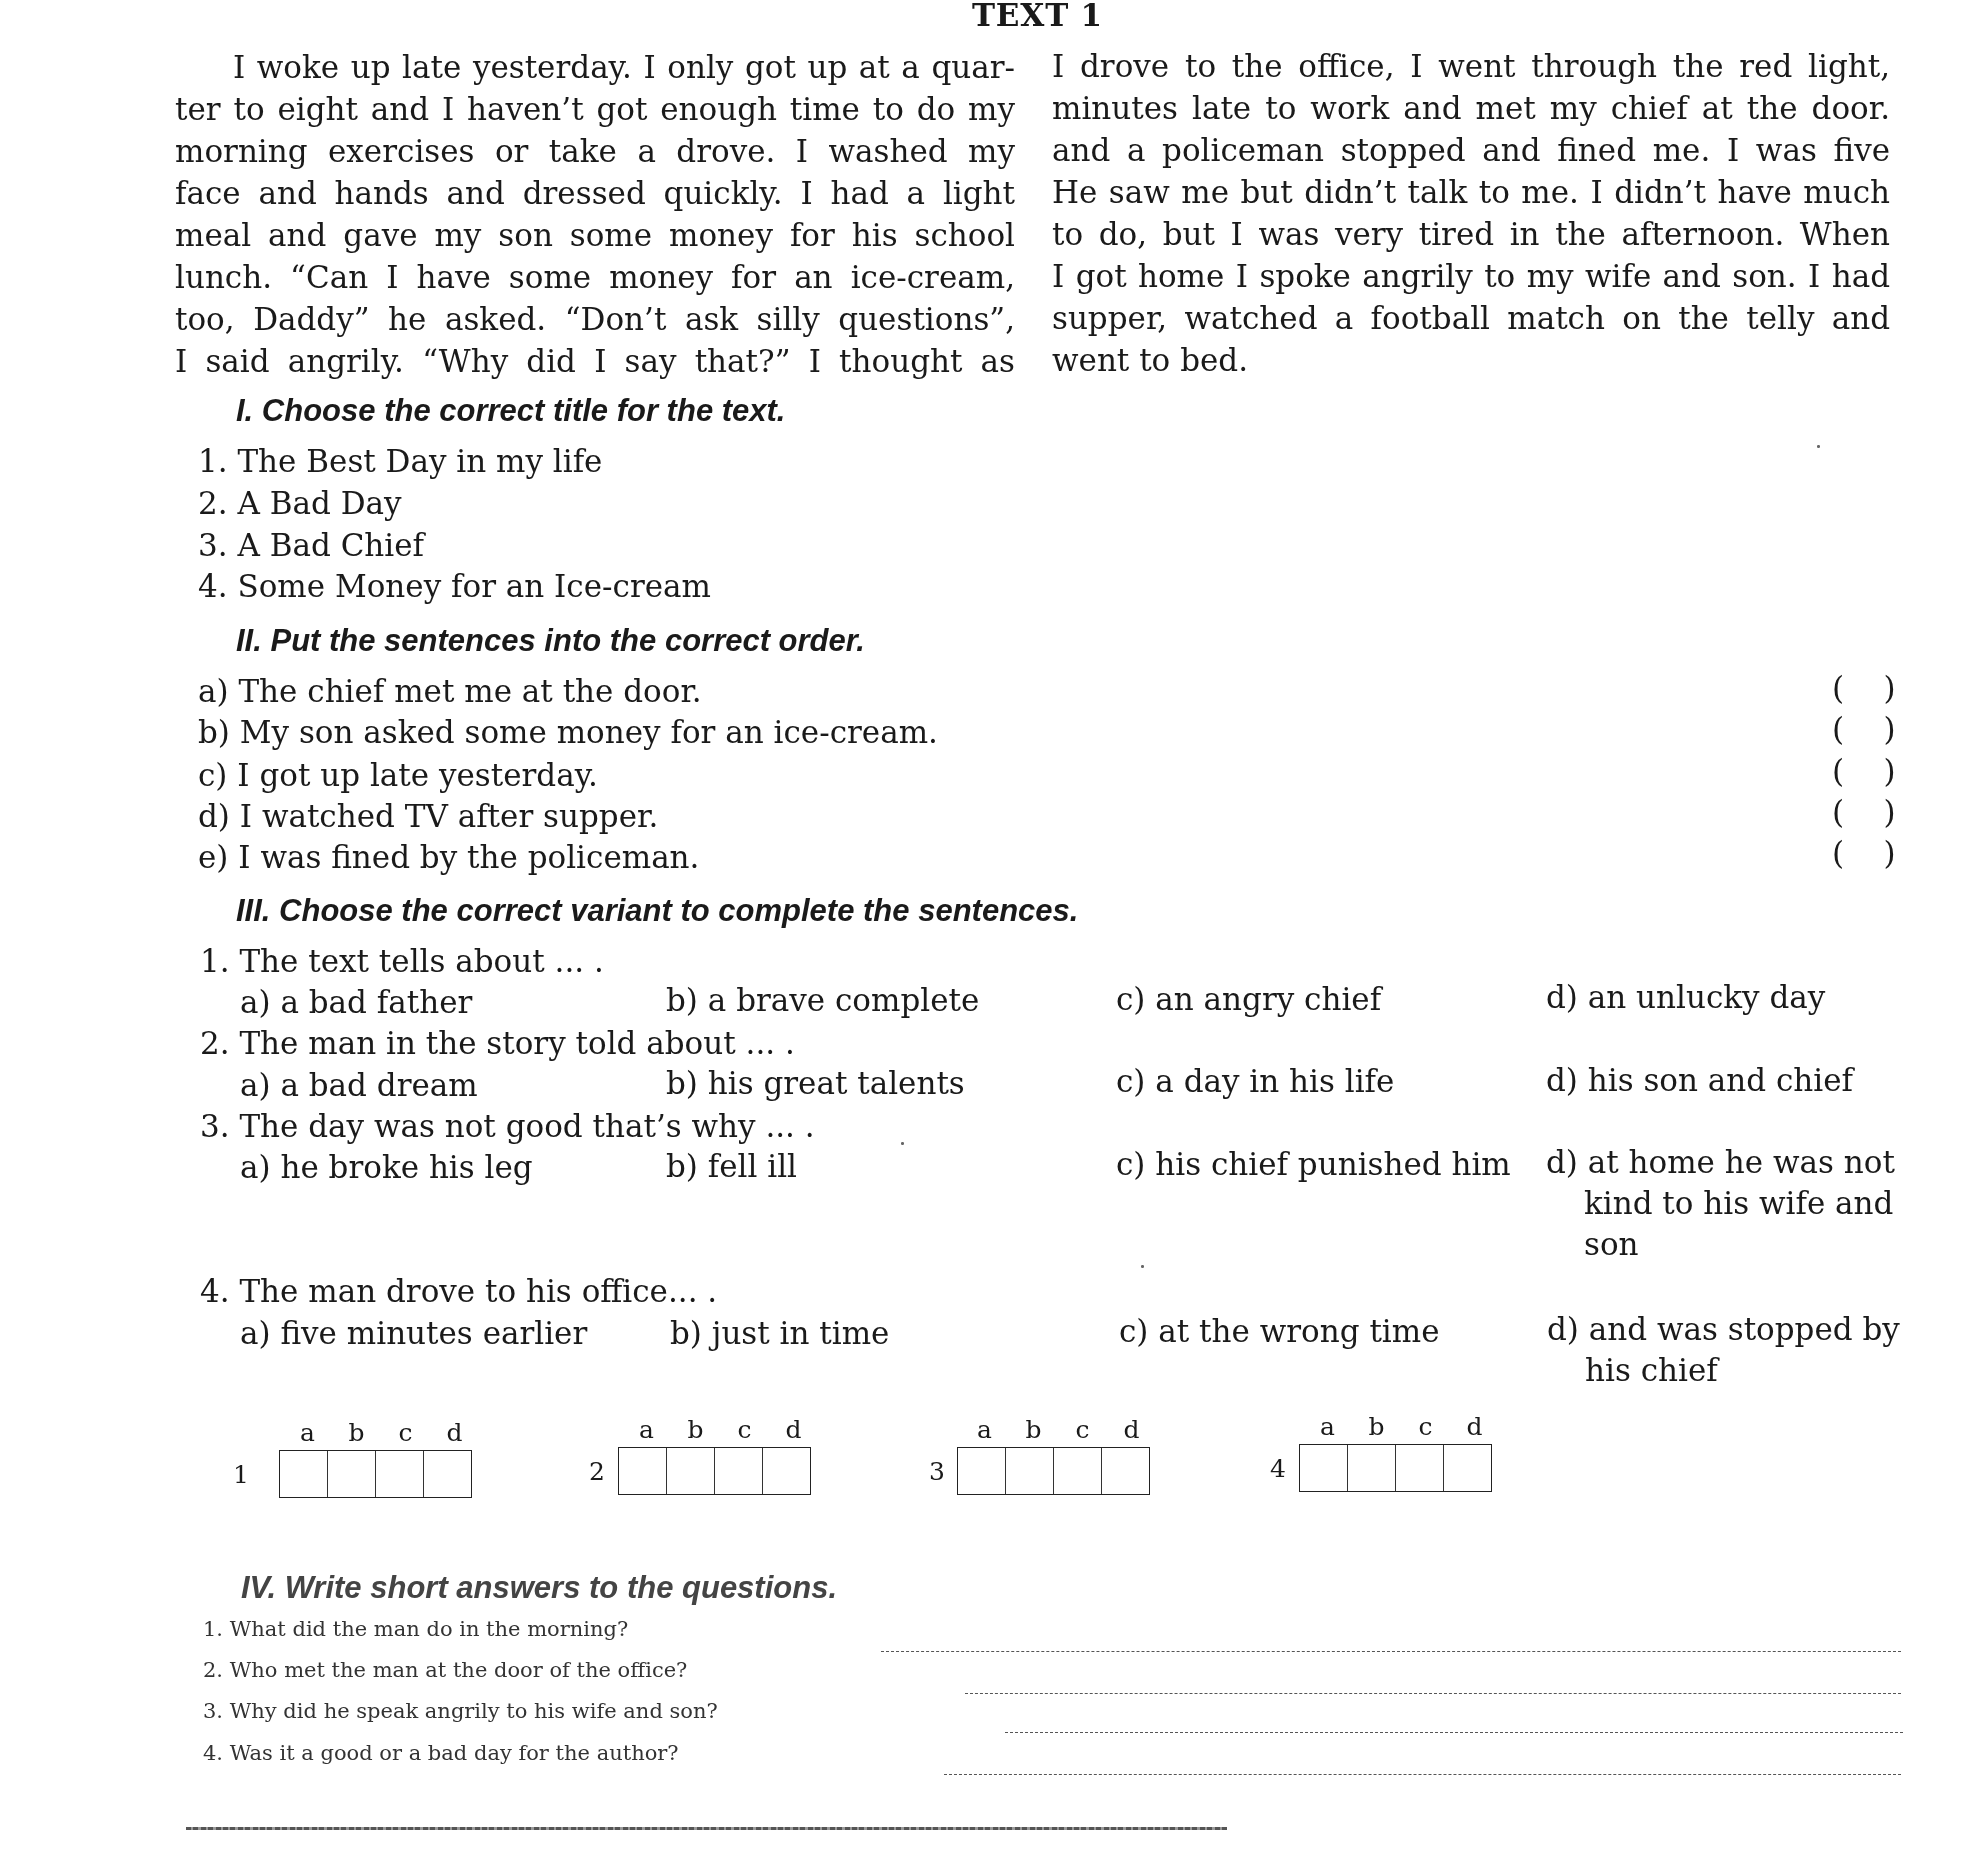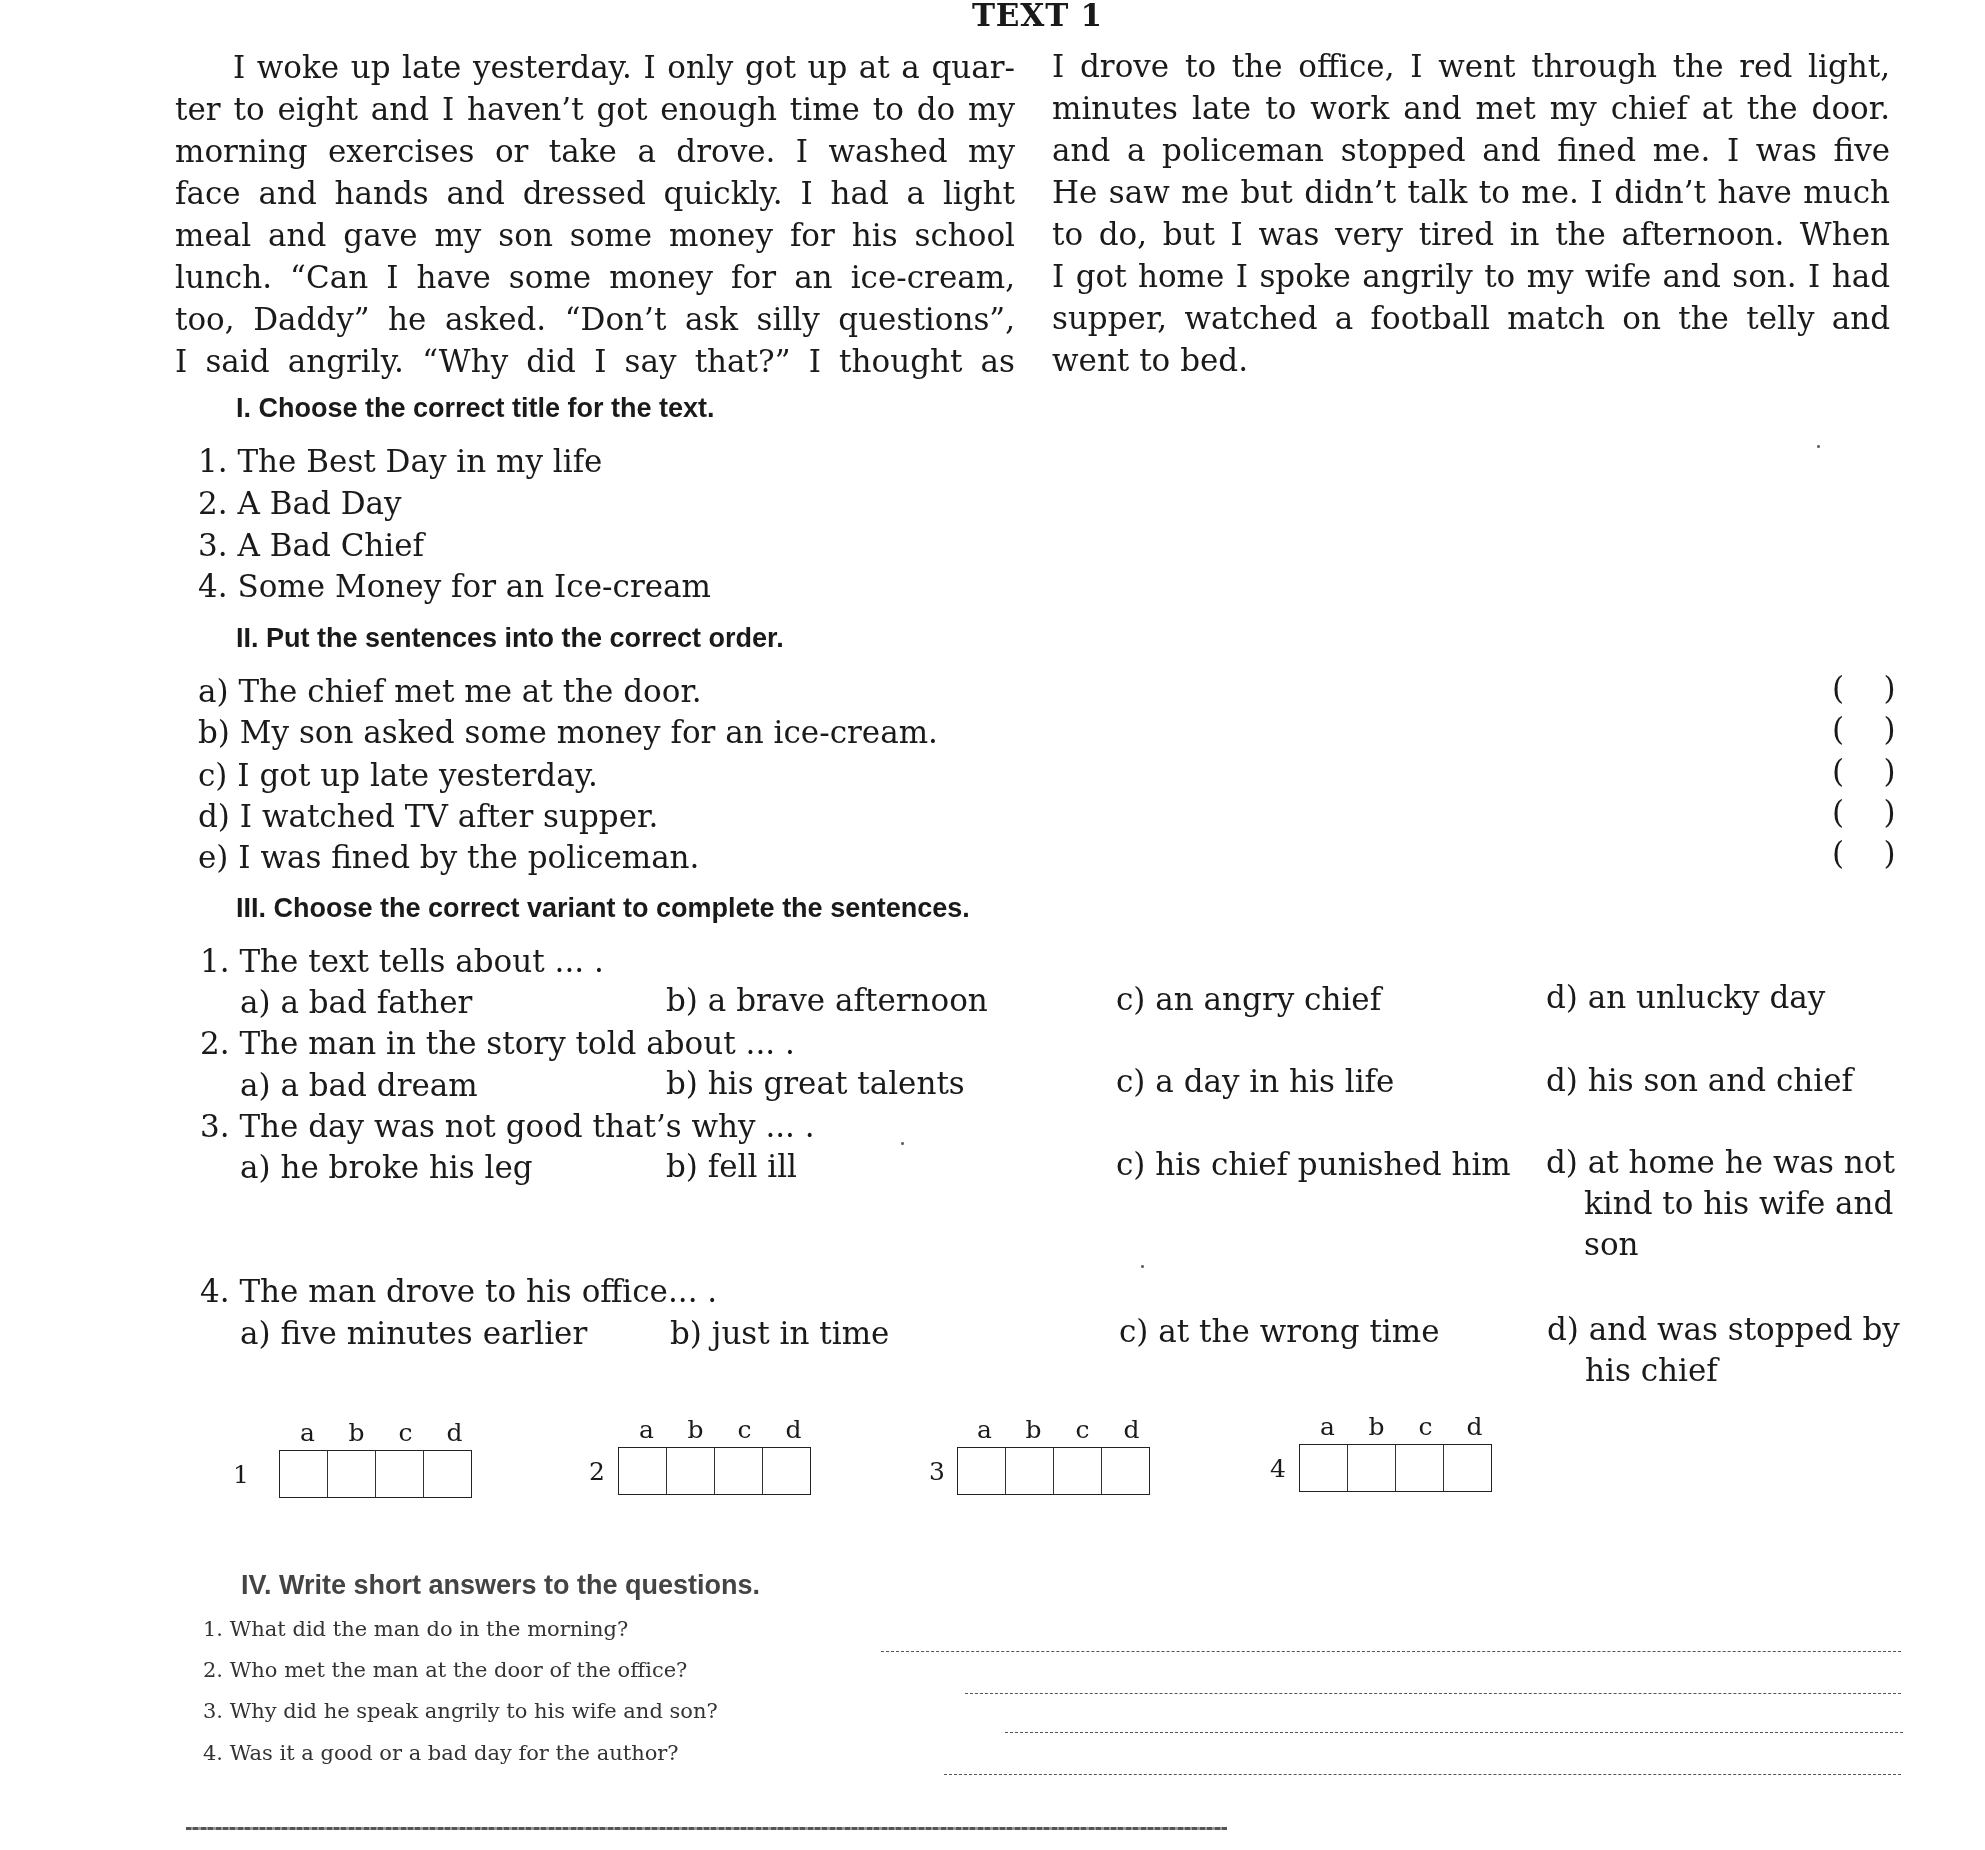--- a/index.html
+++ b/index.html
@@ -5,21 +5,21 @@
   html, body { margin:0; padding:0; background:#fff; }
   body { width:1985px; height:1851px; position:relative; overflow:hidden; color:#1a1a1a;
          font-family:"DejaVu Serif","Liberation Serif",serif; }
   .abs { position:absolute; }
   .title { left:0; width:2075px; top:-3.3px; text-align:center; font-size:31px; font-weight:bold; letter-spacing:0.8px; }
   .col { font-size:31px; line-height:42px; text-align:justify; text-align-last:justify; }
   .col p { margin:0; }
   .col .last { text-align-last:left; }
   #left-col { left:175px; top:46px; width:840px; }
   #right-col { left:1052px; top:45px; width:838px; }
-  .heading { font-family:"Liberation Sans","DejaVu Sans",sans-serif; font-weight:bold; font-size:27px; }
+  .heading { font-family:"Liberation Sans","DejaVu Sans",sans-serif; font-style:italic; font-weight:bold; font-size:31px; }
   .item { font-size:31px; line-height:41px; white-space:nowrap; }
   .paren { font-size:31px; letter-spacing:0; }
   .opt { font-size:31px; line-height:41px; }
   .grid-label { font-size:25px; }
   .grid-letters { font-size:25px; display:flex; gap:0; }
   .grid-letters span { width:49px; text-align:center; }
   .grid-boxes { display:flex; border:1.7px solid #222; height:46px; }
   .grid-boxes div { width:47px; height:46px; border-right:1.7px solid #333; }
   .grid-boxes div:last-child { border-right:none; }
   .q4 { font-size:21px; color:#333; white-space:nowrap; }
@@ -68,21 +68,21 @@
 <div class="abs item paren" style="left:1832px; top:668px; white-space:pre;">(    )</div>
 <div class="abs item paren" style="left:1832px; top:709px; white-space:pre;">(    )</div>
 <div class="abs item paren" style="left:1832px; top:751px; white-space:pre;">(    )</div>
 <div class="abs item paren" style="left:1832px; top:792px; white-space:pre;">(    )</div>
 <div class="abs item paren" style="left:1832px; top:833px; white-space:pre;">(    )</div>
 
 <div class="abs heading" style="left:236px; top:893px;">III. Choose the correct variant to complete the sentences.</div>
 
 <div class="abs item" style="left:200px; top:941px;">1. The text tells about ... .</div>
 <div class="abs opt" style="left:240px; top:982px; width:397px;">a) a bad father</div>
-<div class="abs opt" style="left:666px; top:980px; width:397px;">b) a brave afternoon</div>
+<div class="abs opt" style="left:666px; top:980px; width:397px;">b) a brave complete</div>
 <div class="abs opt" style="left:1116px; top:979px; width:397px;">c) an angry chief</div>
 <div class="abs opt" style="left:1546px; top:977px; width:347px;">d) an unlucky day</div>
 
 <div class="abs item" style="left:200px; top:1023px;">2. The man in the story told about ... .</div>
 <div class="abs opt" style="left:240px; top:1065px; width:397px;">a) a bad dream</div>
 <div class="abs opt" style="left:666px; top:1063px; width:397px;">b) his great talents</div>
 <div class="abs opt" style="left:1116px; top:1061px; width:397px;">c) a day in his life</div>
 <div class="abs opt" style="left:1546px; top:1060px; width:347px;">d) his son and chief</div>
 
 <div class="abs item" style="left:200px; top:1106px;">3. The day was not good that’s why ... .</div>

